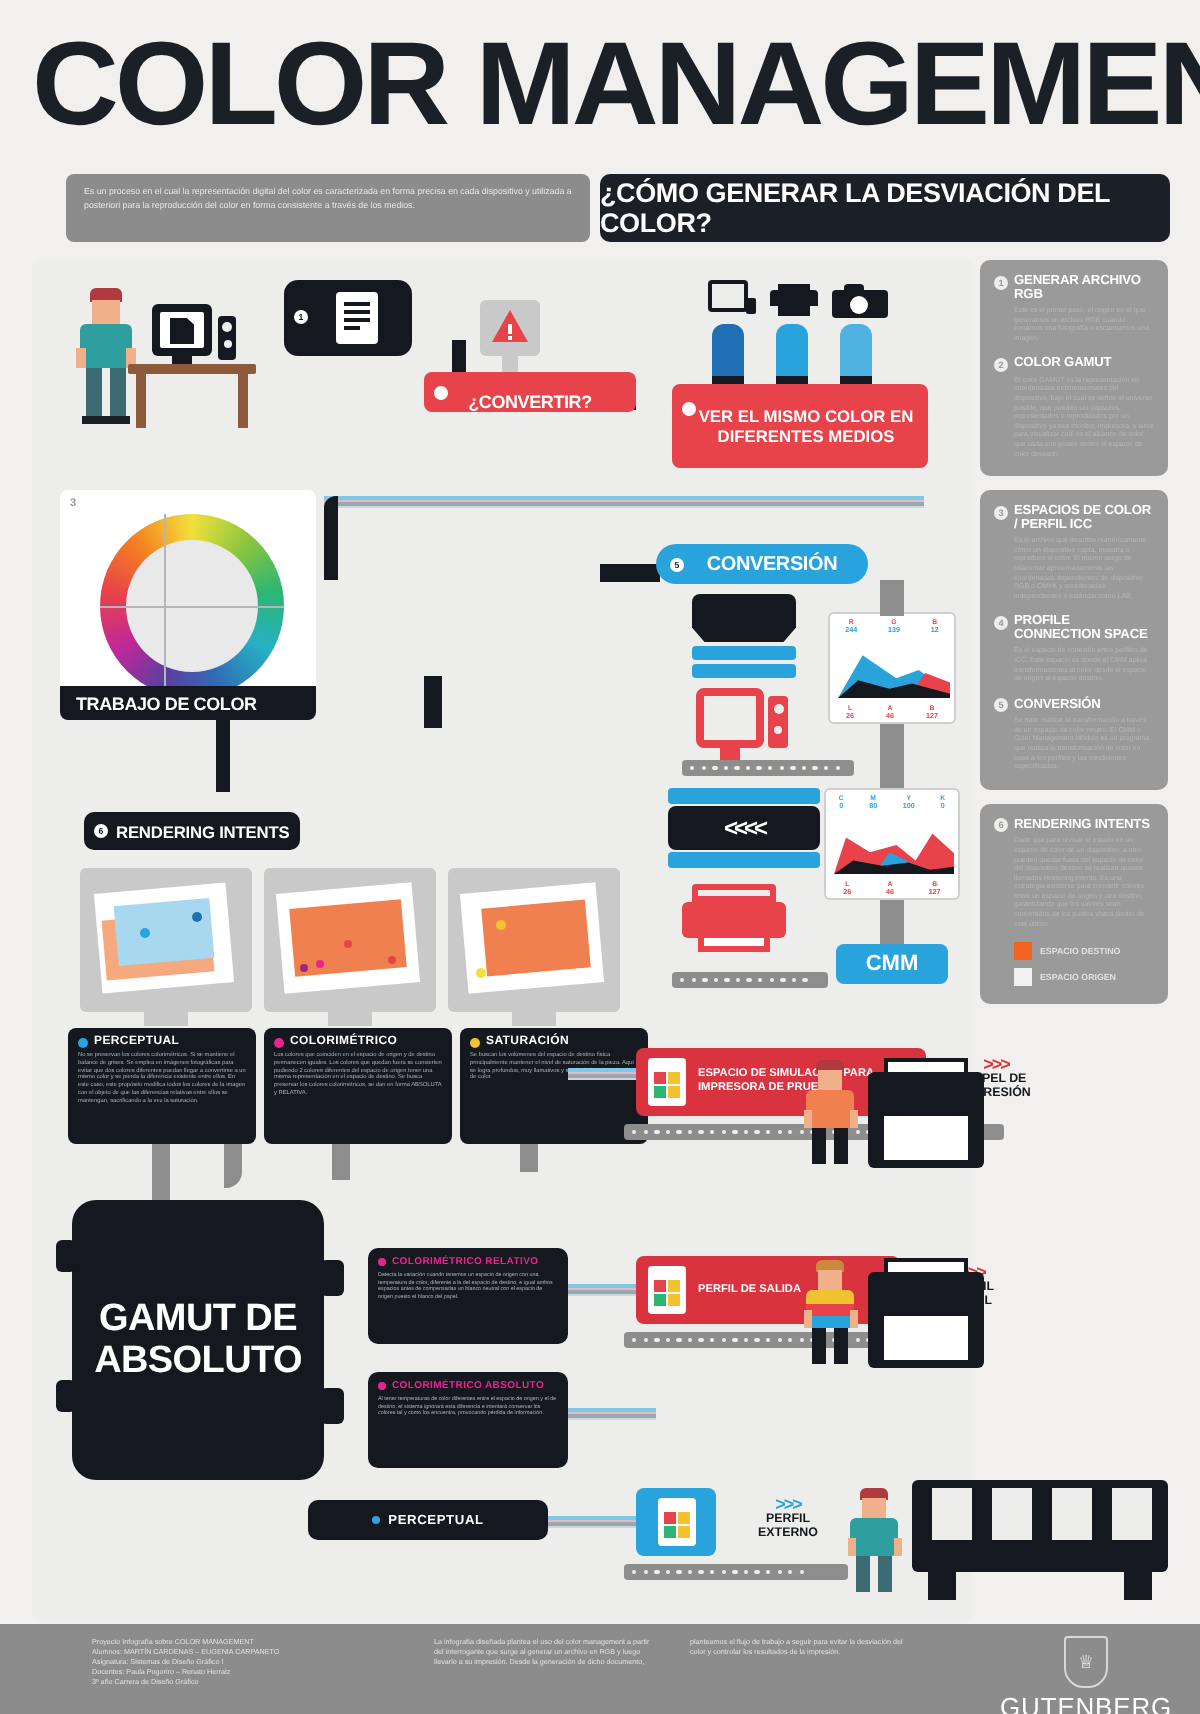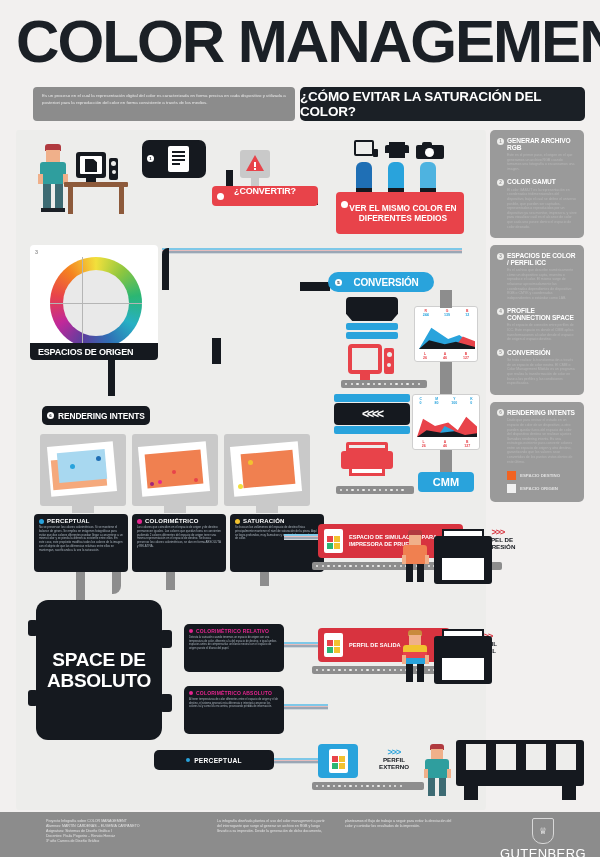--- a/index.html
+++ b/index.html
@@ -117,21 +117,21 @@
                display:flex;align-items:center;justify-content:center;font-size:9px}
   #logo .nm{font-size:13px;font-weight:normal;letter-spacing:.4px}
   #logo .sub{font-size:2.6px;letter-spacing:.2px;margin-top:1px}
 </style>
 </head>
 <body>
 
 <div id="header">
   <div id="title" class="cond">COLOR MANAGEMENT</div>
   <div id="intro">Es un proceso en el cual la representación digital del color es caracterizada en forma precisa en cada dispositivo y utilizada a posteriori para la reproducción del color en forma consistente a través de los medios.</div>
-  <div id="question" class="cond">¿CÓMO EVITAR LA SATURACIÓN DEL COLOR?</div>
+  <div id="question" class="cond">¿CÓMO GENERAR LA DESVIACIÓN DEL COLOR?</div>
 </div>
 
 <div id="canvas">
 
   <div id="stage">
 
     <div class="pipe pipe-dk" style="left:150px;top:32px;width:12px;height:7px;"></div>
     <div class="pipe pipe-dk" style="left:210px;top:40px;width:7px;height:34px;border-radius:0 0 6px 6px;"></div>
     <div class="pipe pipe-dk" style="left:210px;top:68px;width:92px;height:7px;"></div>
 
@@ -183,21 +183,21 @@
       <div style="position:absolute;left:30px;top:23px;width:8px;height:1.6px;background:#15191f;"></div>
     </div>
 
     <div style="position:absolute;left:224px;top:20px;width:30px;height:28px;background:#c9c9c9;border-radius:3px;">
       <div style="position:absolute;left:6px;top:5px;width:0;height:0;border-left:9px solid transparent;border-right:9px solid transparent;border-bottom:16px solid #e8434a;"></div>
       <div style="position:absolute;left:14px;top:12px;width:2px;height:5px;background:#fff;"></div>
       <div style="position:absolute;left:14px;top:18px;width:2px;height:2px;background:#fff;"></div>
     </div>
     <div style="position:absolute;left:235px;top:48px;width:8px;height:10px;background:#c9c9c9;"></div>
 
-    <div class="rd" style="left:196px;top:56px;width:106px;height:20px;border-radius:4px;display:flex;align-items:flex-start;justify-content:center;">
+    <div class="rd" style="left:196px;top:56px;width:106px;height:20px;border-radius:4px;display:flex;align-items:flex-end;justify-content:center;">
       <span class="badge-dot" style="position:absolute;left:5px;top:6.5px;background:#fff;"></span>
       <span class="cond" style="font-size:9px;font-weight:bold;letter-spacing:-.2px;">¿CONVERTIR?</span>
     </div>
 
     <div style="position:absolute;left:338px;top:10px;">
       <div style="position:absolute;left:0;top:0;width:20px;height:16px;border:2.5px solid #15191f;border-radius:2px;"></div>
       <div style="position:absolute;left:19px;top:9px;width:5px;height:8px;background:#15191f;border-radius:1px;"></div>
       <div style="position:absolute;left:35px;top:2px;width:16px;height:3px;background:#15191f;"></div>
       <div style="position:absolute;left:31px;top:5px;width:24px;height:8px;background:#15191f;border-radius:2px 2px 0 0;"></div>
       <div style="position:absolute;left:35px;top:13px;width:16px;height:5px;background:#15191f;"></div>
@@ -220,21 +220,21 @@
     <div style="position:absolute;left:14px;top:115px;width:128px;height:115px;background:#fff;border-radius:4px;">
       <span style="position:absolute;left:5px;top:4px;font-size:5.5px;color:#999;font-weight:bold;">3</span>
       <div style="position:absolute;left:20px;top:12px;width:92px;height:92px;border-radius:50%;
                   background:conic-gradient(from 0deg,#f2e03c,#8dc63f,#2bb673,#27b0c4,#2f6fb5,#5b3f9e,#c0289a,#e8434a,#f58220,#f2e03c);">
         <div style="position:absolute;left:13px;top:13px;width:66px;height:66px;border-radius:50%;background:#e9e9e9;"></div>
         <div style="position:absolute;left:32px;top:0;width:1px;height:92px;background:#b5b5b5;"></div>
         <div style="position:absolute;left:0;top:46px;width:92px;height:1px;background:#b5b5b5;"></div>
       </div>
     </div>
     <div class="blk" style="left:14px;top:213px;width:128px;height:17px;border-radius:0 0 4px 4px;display:flex;align-items:center;padding-left:8px;">
-      <span class="cond" style="font-size:9px;font-weight:bold;letter-spacing:-.2px;">ESPACIOS DE ORIGEN</span>
+      <span class="cond" style="font-size:9px;font-weight:bold;letter-spacing:-.2px;">TRABAJO DE COLOR</span>
     </div>
 
     <div class="pipe pipe-dk" style="left:284px;top:152px;width:30px;height:9px;"></div>
     <div class="pipe pipe-dk" style="left:196px;top:208px;width:9px;height:26px;"></div>
     <div class="rainbow" style="left:190px;top:214px;width:5px;height:22px;"></div>
 
     <div class="bl" style="left:312px;top:142px;width:106px;height:20px;border-radius:10px;display:flex;align-items:center;justify-content:center;">
       <span class="badge-dot" style="position:absolute;left:7px;top:6.5px;">5</span>
       <span class="cond" style="font-size:10px;font-weight:bold;padding-left:10px;letter-spacing:-.2px;">CONVERSIÓN</span>
     </div>
@@ -435,21 +435,21 @@
       <div class="b">Se buscan los volúmenes del espacio de destino física principalmente mantener el nivel de saturación de la pieza. Aquí se logra profundos, muy llamativos y se pierde la concordancia de color.</div>
     </div>
 
     <div class="pipe pipe-gy" style="left:60px;top:442px;width:9px;height:30px;"></div>
     <div class="pipe pipe-gy" style="left:96px;top:442px;width:9px;height:22px;border-radius:0 0 8px 0;"></div>
     <div class="pipe pipe-gy" style="left:150px;top:442px;width:9px;height:18px;"></div>
     <div class="pipe pipe-gy" style="left:244px;top:442px;width:9px;height:14px;"></div>
 
     <div class="blk" style="left:20px;top:470px;width:126px;height:140px;border-radius:12px;
                 display:flex;flex-direction:column;align-items:center;justify-content:center;">
-      <span class="cond" style="font-size:19px;font-weight:bold;line-height:21px;letter-spacing:-.3px;">SPACE DE</span>
+      <span class="cond" style="font-size:19px;font-weight:bold;line-height:21px;letter-spacing:-.3px;">GAMUT DE</span>
       <span class="cond" style="font-size:19px;font-weight:bold;line-height:21px;letter-spacing:-.3px;">ABSOLUTO</span>
     </div>
 
     <div class="blk" style="left:12px;top:490px;width:10px;height:16px;border-radius:3px;"></div>
     <div class="blk" style="left:12px;top:560px;width:10px;height:16px;border-radius:3px;"></div>
     <div class="blk" style="left:144px;top:500px;width:12px;height:18px;border-radius:3px;"></div>
     <div class="blk" style="left:144px;top:564px;width:12px;height:18px;border-radius:3px;"></div>
 
     <div class="ri-label" style="left:168px;top:494px;width:100px;height:48px;border-radius:5px;">
       <div class="t" style="font-size:5px;color:#e6258f;">

